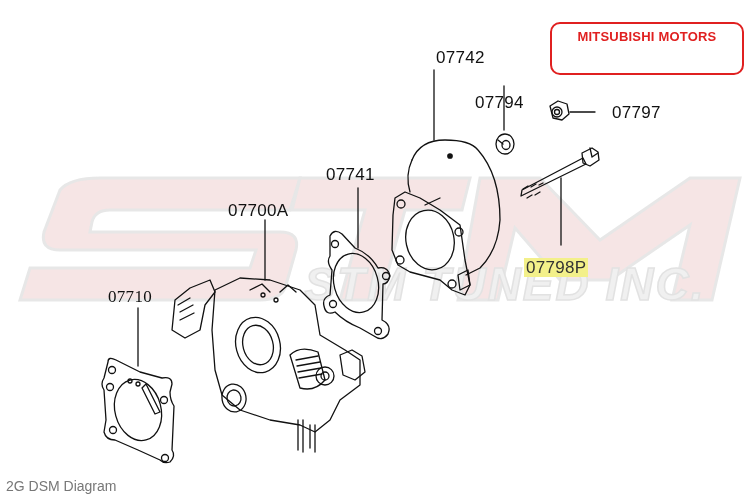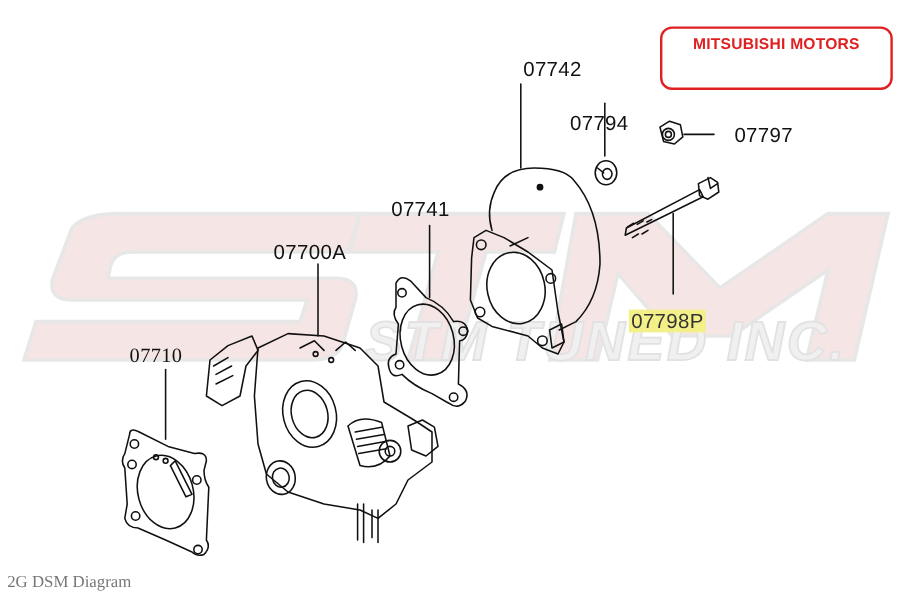--- a/index.html
+++ b/index.html
@@ -5,21 +5,21 @@
   html, body { margin:0; padding:0; background:#ffffff; }
   body { width:750px; height:498px; position:relative; overflow:hidden; font-family:"Liberation Sans", sans-serif; }
   .stage { position:absolute; left:0; top:0; width:750px; height:498px; }
   .watermark { position:absolute; left:0; top:0; width:750px; height:498px; pointer-events:none; }
   .drawing { position:absolute; left:0; top:0; width:750px; height:498px; }
   .label { position:absolute; font-family:"Liberation Sans", sans-serif; font-size:17px; color:#111; letter-spacing:0.3px; line-height:1; white-space:nowrap; }
   .label.hl { background:#f3f08a; color:#333; padding:1px 2px; }
   .badge { position:absolute; left:550px; top:5px; width:194px; height:53px; border:2.5px solid #e02020; border-radius:10px; box-sizing:border-box; background:#fff; text-align:center; color:#e02020; font-family:"Liberation Sans", sans-serif; font-weight:bold;margin-top:17px; }
   .badge .top { font-size:13px; margin-top:6px; letter-spacing:0.2px; line-height:1; }
   .badge .bottom { font-size:21px; margin-top:3px; letter-spacing:0.4px; line-height:1; }
-  .caption { position:absolute; left:6px; top:478px; font-size:14px; color:#777; font-family:Liberation Serif, serif; }
+  .caption { position:absolute; left:6px; top:478px; font-size:14px; color:#777; font-family:Liberation Sans, sans-serif; }
 </style>
 </head>
 <body>
 
 <div class="stage">
 
   <svg class="watermark" viewBox="0 0 750 498">
     <g fill="#f6e4e4" stroke="#e6e6e6" stroke-width="3" opacity="0.95">
 
       <path d="M60 190 Q70 178 100 178 L300 178 L290 210 L110 210 Q95 210 92 222 L90 232 L280 232 Q300 232 296 250 L286 285 Q282 300 260 300 L20 300 L30 268 L250 268 L256 250 L60 250 Q40 250 44 232 Z"></path>

